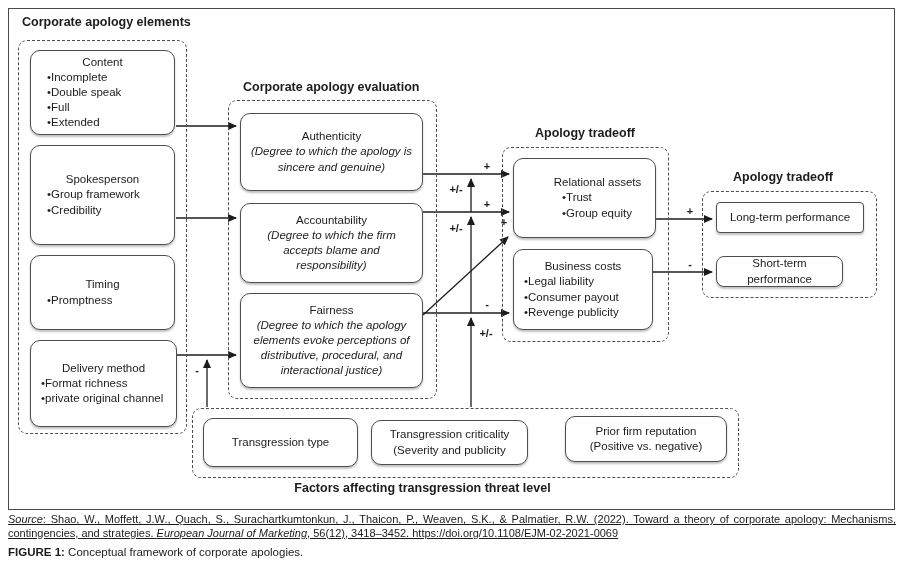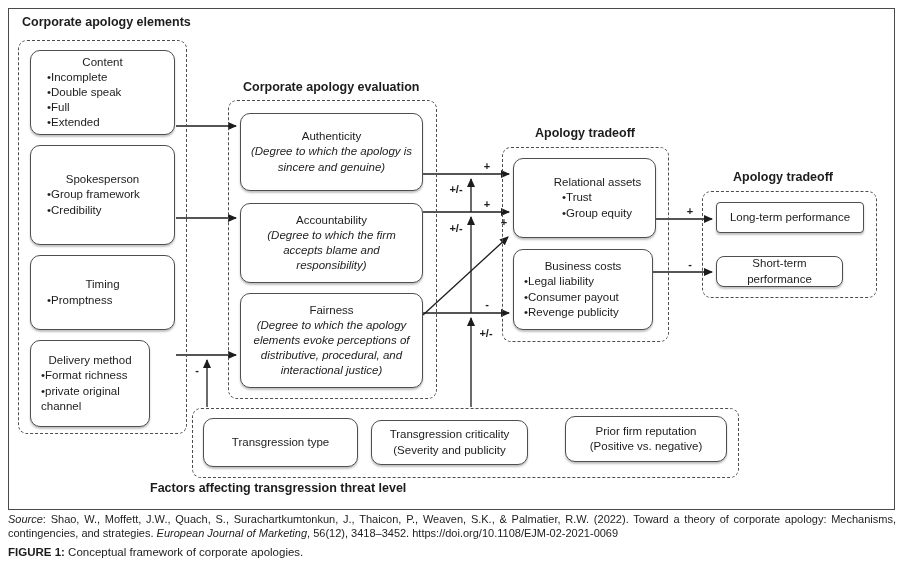--- a/index.html
+++ b/index.html
@@ -12,21 +12,21 @@
         display:flex;flex-direction:column;justify-content:center;align-items:center;
         font-size:11.5px;line-height:1.32;text-align:center;padding:4px 6px;box-sizing:border-box;}
   .rbox .btitle{width:100%;text-align:center;}
   .rbox .bullets{align-self:flex-start;text-align:left;padding-left:10px;}
   .rbox .bullet::before{content:"\2022 ";}
   .rbox .desc{font-style:italic;}
   .sec-title{position:absolute;font-weight:bold;font-size:12.5px;white-space:nowrap;}
   .sign{position:absolute;font-weight:bold;font-size:11px;transform:translate(-50%,-50%);white-space:nowrap;}
   .arrows{position:absolute;left:0;top:0;width:904px;height:566px;pointer-events:none;}
   .arrows line{stroke:#1c1c1c;stroke-width:1.3;}
-  .source{position:absolute;left:8px;top:513px;width:888px;font-size:11px;line-height:1.25;text-align:justify;margin:0;}
+  .source{position:absolute;left:8px;top:513px;width:888px;font-size:11px;line-height:1.25;text-align:justify;margin:0;text-decoration:underline;}
   .caption{position:absolute;left:8px;top:546px;width:888px;font-size:11.5px;margin:0;}
   .it{font-style:italic;}
   .b{font-weight:bold;}
 </style>
 </head>
 <body>
 
 <div class="stage">
 
   <div class="frame"></div>
@@ -49,21 +49,21 @@
     <line x1="207" y1="407" x2="207" y2="360" marker-end="url(#ah)"></line>
     <line x1="471" y1="407" x2="471" y2="318" marker-end="url(#ah)"></line>
     <line x1="471" y1="313" x2="471" y2="217" marker-end="url(#ah)"></line>
     <line x1="471" y1="212" x2="471" y2="179" marker-end="url(#ah)"></line>
   </svg>
 
   <div class="sec-title" style="left:22px;top:15px;">Corporate apology elements</div>
   <div class="sec-title" style="left:243px;top:80px;">Corporate apology evaluation</div>
   <div class="sec-title" style="left:535px;top:126px;">Apology tradeoff</div>
   <div class="sec-title" style="left:733px;top:170px;">Apology tradeoff</div>
-  <div class="sec-title" style="left:150px;top:481px;width:545px;text-align:left;">Factors affecting transgression threat level</div>
+  <div class="sec-title" style="left:150px;top:481px;width:545px;text-align:center;">Factors affecting transgression threat level</div>
 
   <div class="dashed" style="left:18px;top:40px;width:167px;height:392px;"></div>
   <div class="dashed" style="left:228px;top:100px;width:207px;height:297px;"></div>
   <div class="dashed" style="left:502px;top:147px;width:165px;height:193px;"></div>
   <div class="dashed" style="left:702px;top:191px;width:173px;height:105px;"></div>
   <div class="dashed" style="left:192px;top:408px;width:545px;height:68px;"></div>
 
   <div class="rbox" style="left:30px;top:50px;width:145px;height:85px;">
     <div class="btitle">Content</div>
     <div class="bullets">
@@ -79,21 +79,21 @@
       <div class="bullet">Group framework</div>
       <div class="bullet">Credibility</div>
     </div>
   </div>
   <div class="rbox" style="left:30px;top:255px;width:145px;height:75px;">
     <div class="btitle">Timing</div>
     <div class="bullets">
       <div class="bullet">Promptness</div>
     </div>
   </div>
-  <div class="rbox" style="left:30px;top:340px;width:120px;height:87px;">
+  <div class="rbox" style="left:30px;top:340px;width:147px;height:87px;">
     <div class="btitle">Delivery method</div>
     <div class="bullets" style="padding-left:4px;">
       <div class="bullet">Format richness</div>
       <div class="bullet">private original channel</div>
     </div>
   </div>
 
   <div class="rbox" style="left:240px;top:113px;width:183px;height:78px;">
     <div class="btitle">Authenticity</div>
     <div class="desc">(Degree to which the apology is sincere and genuine)</div>

